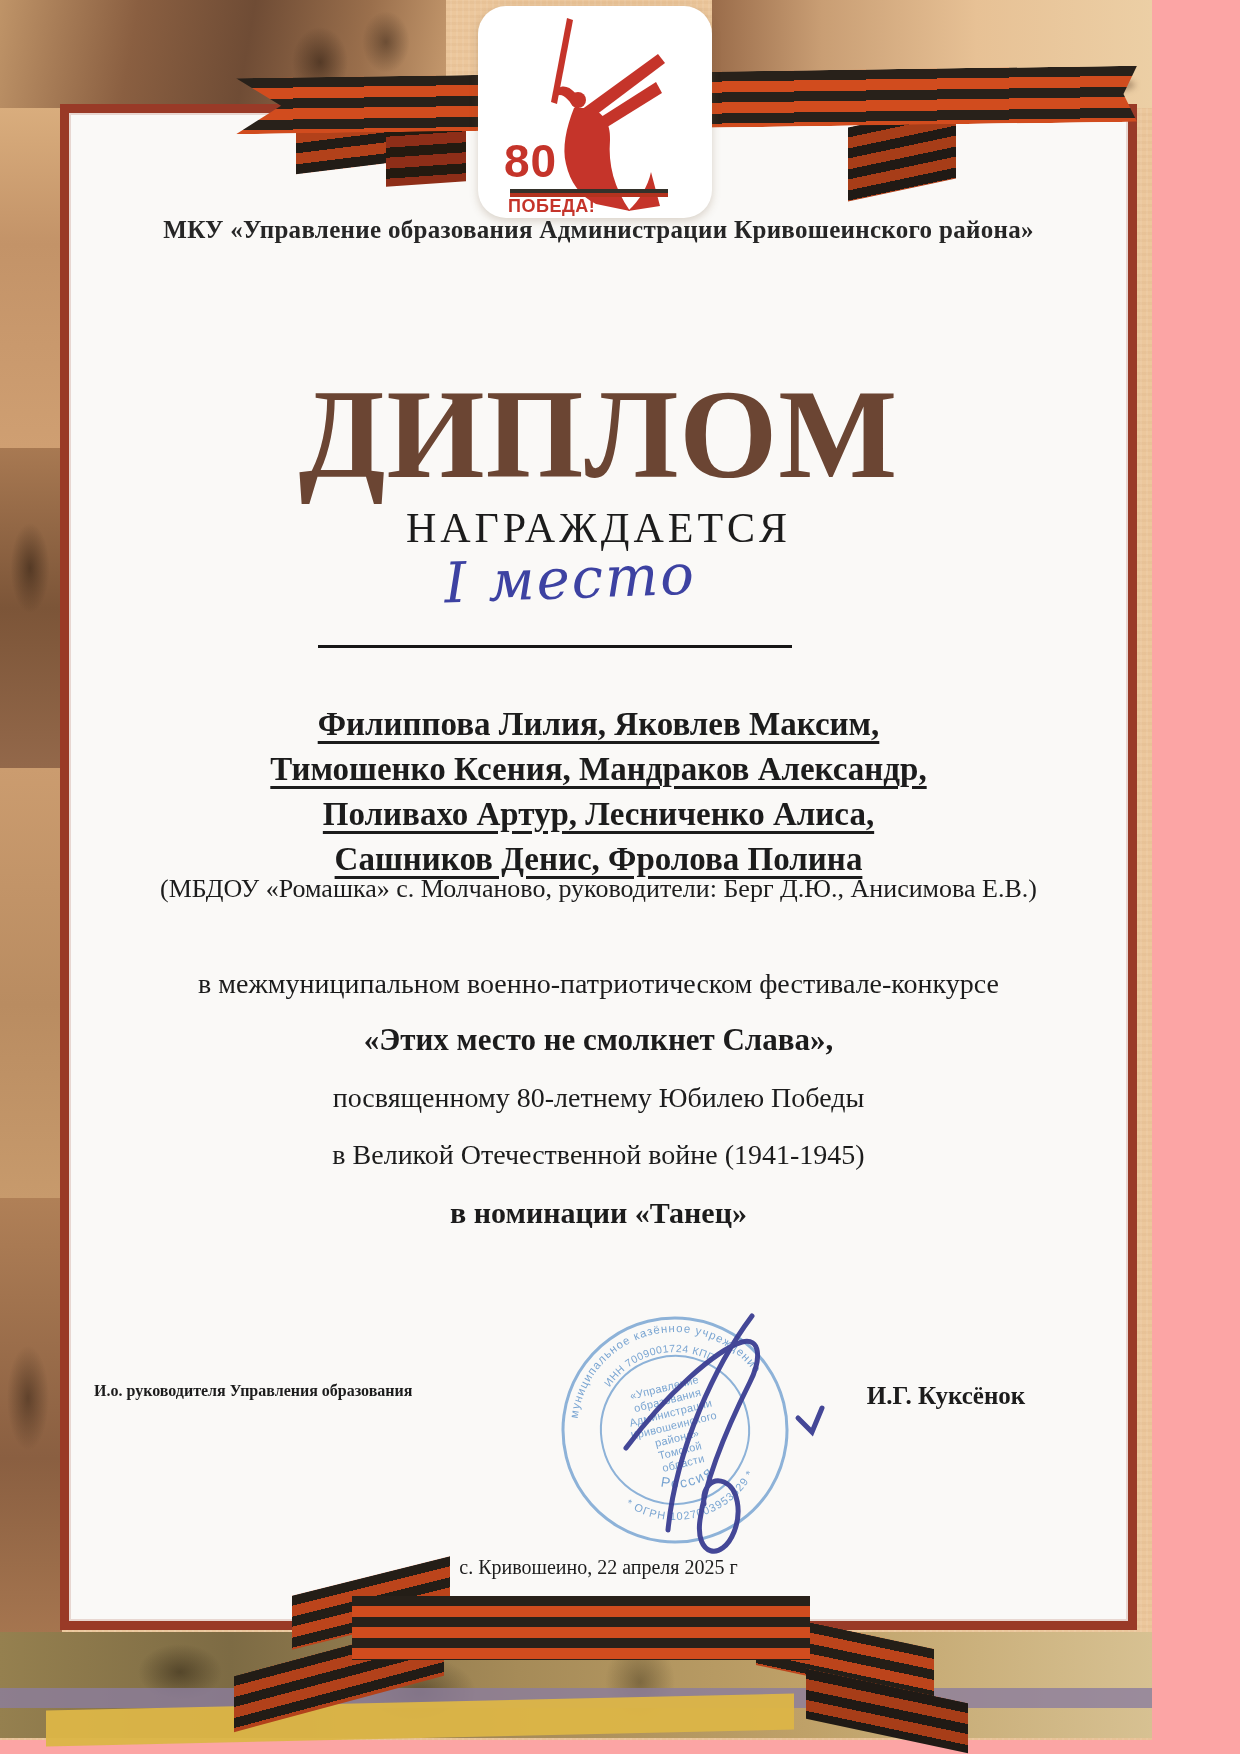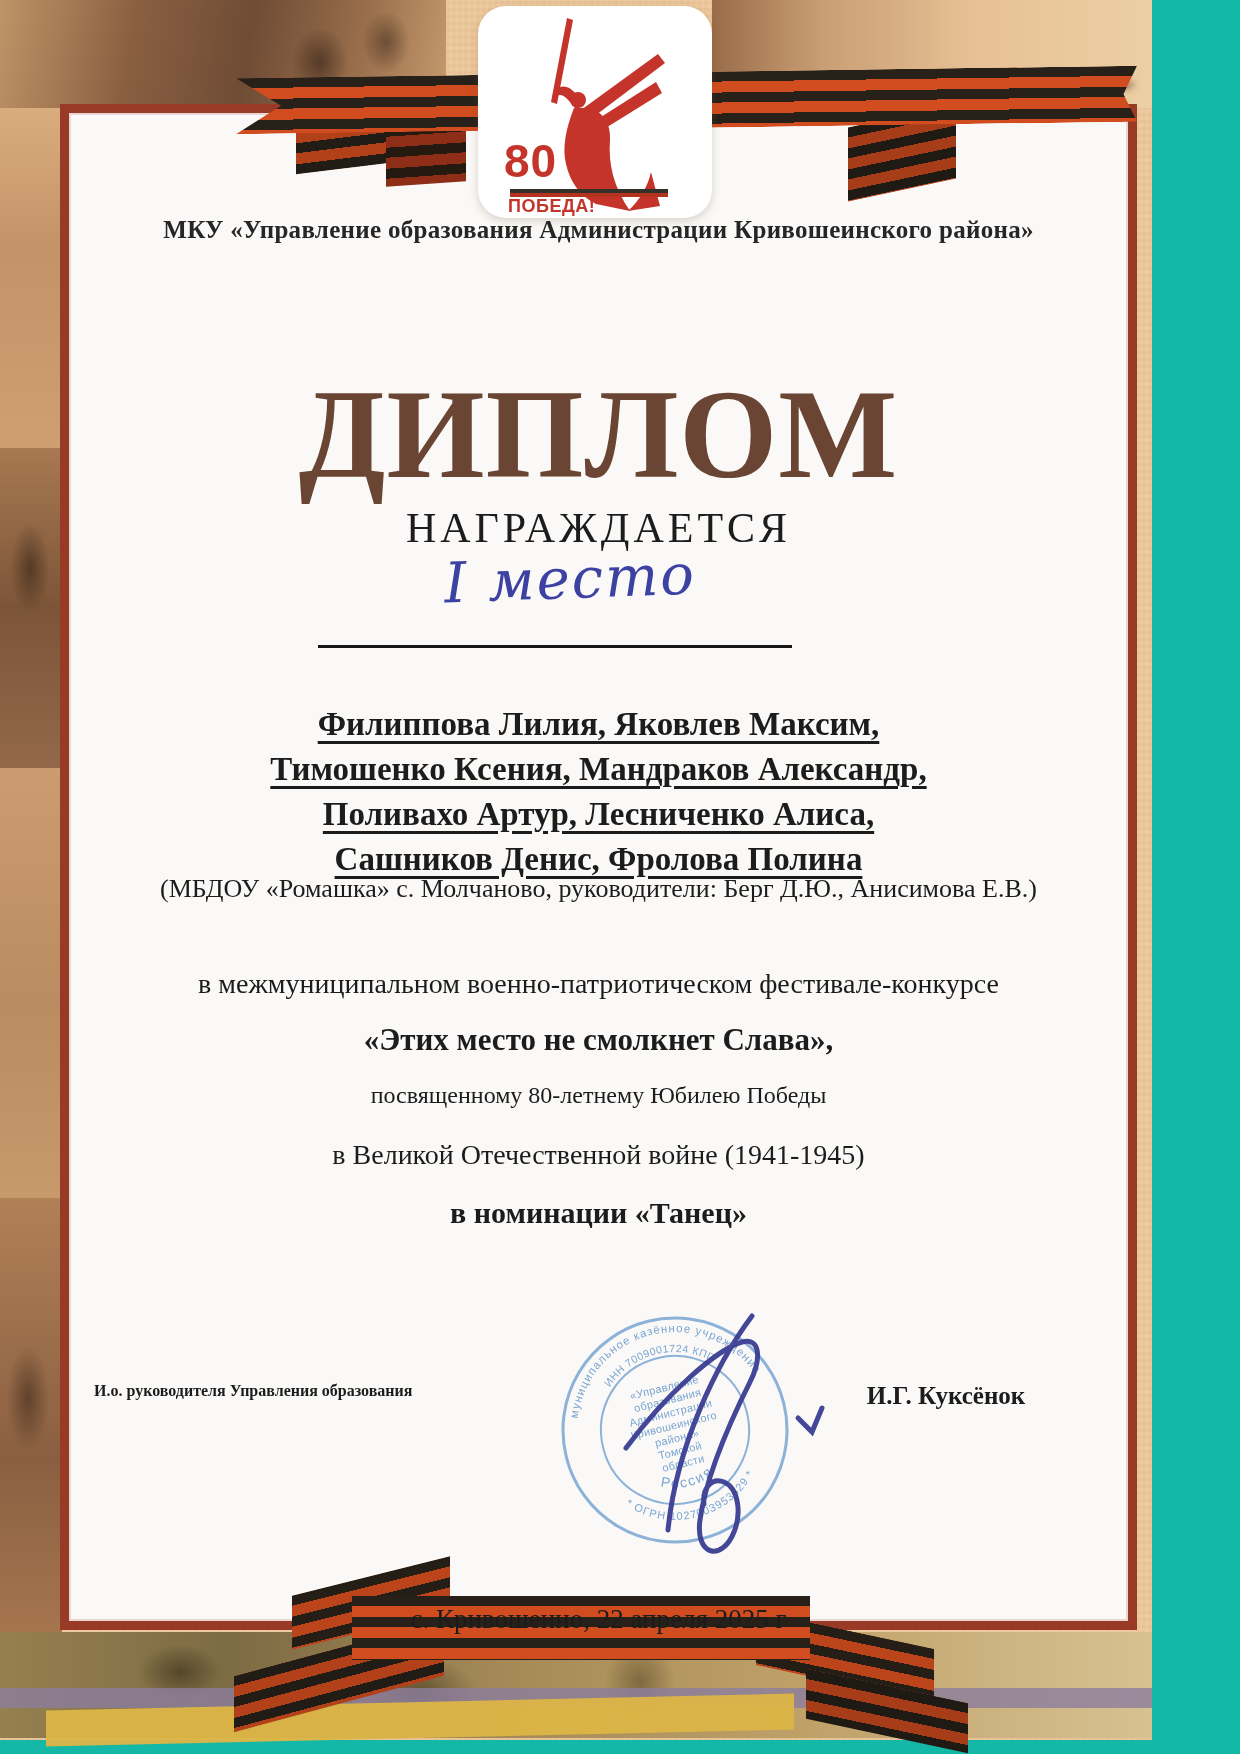--- a/index.html
+++ b/index.html
@@ -1,16 +1,16 @@
 <!DOCTYPE html>
 <html><head>
 <meta charset="utf-8">
 <style>
   html,body{margin:0;padding:0;background:#ffffff;}
-  .page{position:relative;width:1240px;height:1754px;background:#14b8a6;overflow:hidden;
+  .page{position:relative;width:1240px;height:1754px;background:#fca5a5;overflow:hidden;
         font-family:"Liberation Serif",serif;color:#1c1c1c;}
   .abs{position:absolute;}
 
   
   .bg{position:absolute;left:0;top:0;width:1152px;height:1740px;background-color:#ecc79c;
       background-image:repeating-linear-gradient(90deg,rgba(255,255,255,.07) 0 2px,transparent 2px 6px),
                        repeating-linear-gradient(0deg,rgba(160,110,60,.06) 0 3px,transparent 3px 7px);}
   .ph-tl{position:absolute;left:0;top:0;width:446px;height:108px;
       background:radial-gradient(40px 50px at 320px 62px,rgba(40,25,15,.55),transparent 70%),
                  radial-gradient(34px 44px at 386px 42px,rgba(40,25,15,.45),transparent 70%),
@@ -63,26 +63,26 @@
   .awarded{top:504px;font-size:42px;letter-spacing:4px;}
   .place{position:absolute;left:330px;top:548px;width:480px;text-align:center;
       font-family:"DejaVu Serif",serif;font-style:italic;font-size:56px;line-height:1.1;
       color:#3d42a2;transform:rotate(-2deg);letter-spacing:2px;}
   .place-line{position:absolute;left:318px;top:645px;width:474px;height:3px;background:#161616;}
   .names{top:702px;font-size:33px;font-weight:bold;line-height:45px;}
   .names div{text-decoration:underline;text-decoration-thickness:2.5px;text-underline-offset:6px;}
   .inst{top:874px;font-size:26px;}
   .ev1{top:968px;font-size:28px;}
   .ev2{top:1022px;font-size:31px;font-weight:bold;}
-  .ev3{top:1082px;font-size:24px;}
+  .ev3{top:1082px;font-size:28px;}
   .ev4{top:1139px;font-size:28px;}
   .ev5{top:1196px;font-size:30px;font-weight:bold;}
   .sig-role{position:absolute;left:94px;top:1382px;font-size:16px;font-weight:bold;}
   .sig-name{position:absolute;left:826px;top:1382px;width:240px;font-size:25px;font-weight:bold;text-align:center;}
-  .footer{top:1556px;font-size:27px;margin-top:48px;}
+  .footer{top:1556px;font-size:20px;}
 
   
   .stamp{position:absolute;left:545px;top:1300px;width:260px;height:260px;transform:rotate(-14deg);opacity:.92;}
   .stamp text{fill:#6f9ecf;font-family:"Liberation Sans",sans-serif;}
   .st-ring{font-size:11.5px;letter-spacing:1px;}
   .st-inn{font-size:10.5px;letter-spacing:.5px;}
   .st-ogrn{font-size:11px;letter-spacing:1px;}
   .st-rus{font-size:14px;letter-spacing:2px;}
   .st-center text{font-size:11px;text-anchor:middle;letter-spacing:.3px;}
   .signature{position:absolute;left:556px;top:1298px;width:310px;height:300px;}

